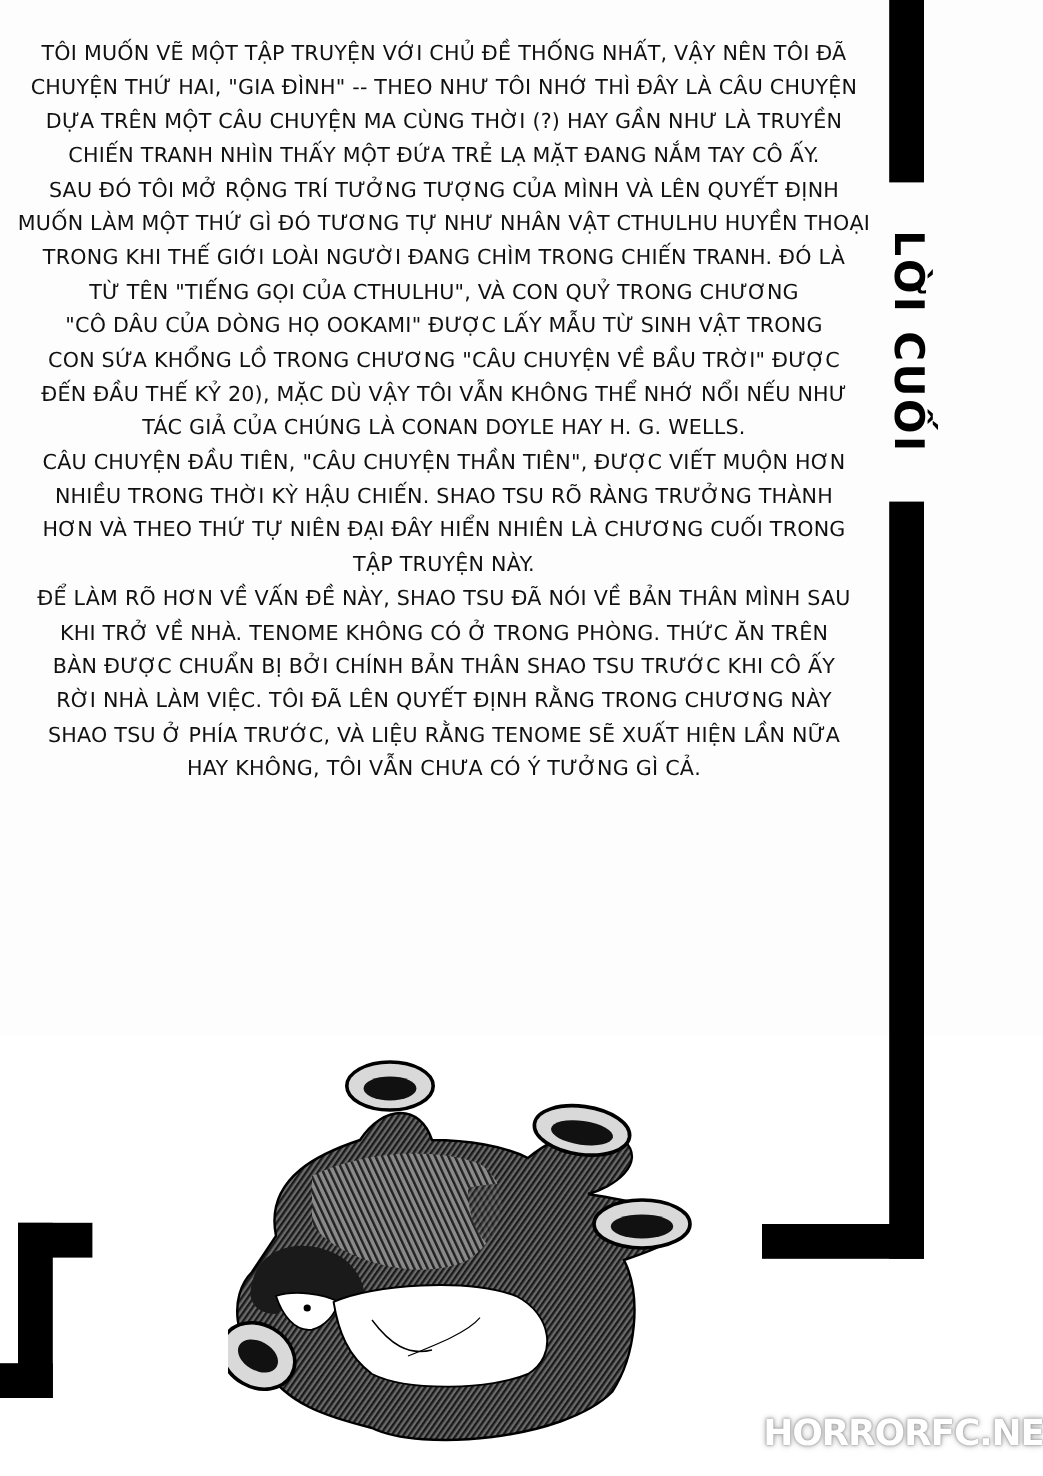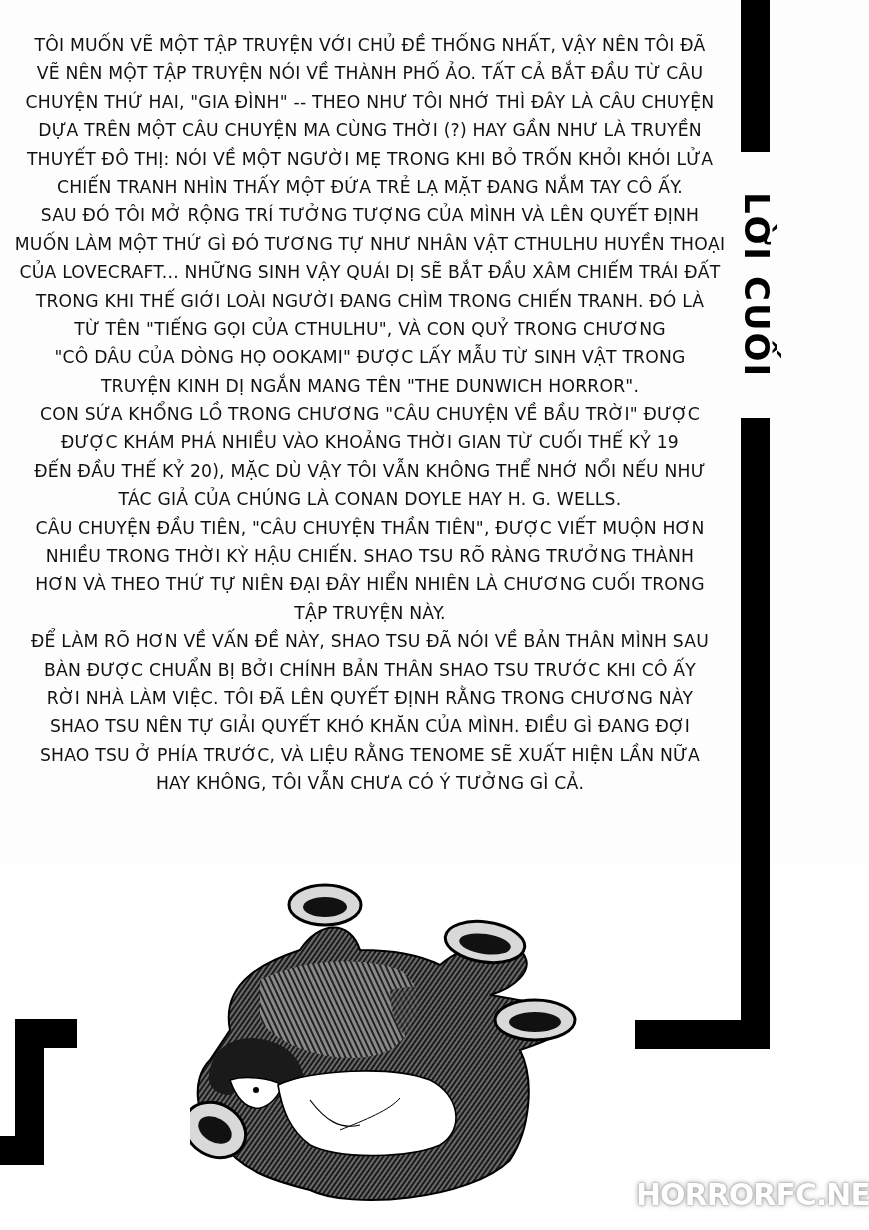--- a/index.html
+++ b/index.html
@@ -21,44 +21,39 @@
           font-weight:bold; font-size:30px; color:#ffffff; letter-spacing:-1px;
           text-shadow:0 0 3px #999, 0 0 6px #bbb, 0 0 1px #666; }
 </style>
 </head>
 <body>
 
 <div class="page">
 
   <div class="text-block">
     <span class="line">TÔI MUỐN VẼ MỘT TẬP TRUYỆN VỚI CHỦ ĐỀ THỐNG NHẤT, VẬY NÊN TÔI ĐÃ</span>
-    <span class="line">VẼ NÊN MỘT TẬP TRUYỆN NÓI VỀ THÀNH PHỐ ẢO. TẤT CẢ BẮT ĐẦU TỪ CÂU</span>
     <span class="line">CHUYỆN THỨ HAI, "GIA ĐÌNH" -- THEO NHƯ TÔI NHỚ THÌ ĐÂY LÀ CÂU CHUYỆN</span>
     <span class="line">DỰA TRÊN MỘT CÂU CHUYỆN MA CÙNG THỜI (?) HAY GẦN NHƯ LÀ TRUYỀN</span>
-    <span class="line">THUYẾT ĐÔ THỊ: NÓI VỀ MỘT NGƯỜI MẸ TRONG KHI BỎ TRỐN KHỎI KHÓI LỬA</span>
     <span class="line">CHIẾN TRANH NHÌN THẤY MỘT ĐỨA TRẺ LẠ MẶT ĐANG NẮM TAY CÔ ẤY.</span>
     <span class="line">SAU ĐÓ TÔI MỞ RỘNG TRÍ TƯỞNG TƯỢNG CỦA MÌNH VÀ LÊN QUYẾT ĐỊNH</span>
     <span class="line">MUỐN LÀM MỘT THỨ GÌ ĐÓ TƯƠNG TỰ NHƯ NHÂN VẬT CTHULHU HUYỀN THOẠI</span>
-    <span class="line">CỦA LOVECRAFT... NHỮNG SINH VẬY QUÁI DỊ SẼ BẮT ĐẦU XÂM CHIẾM TRÁI ĐẤT</span>
     <span class="line">TRONG KHI THẾ GIỚI LOÀI NGƯỜI ĐANG CHÌM TRONG CHIẾN TRANH. ĐÓ LÀ</span>
     <span class="line">TỪ TÊN "TIẾNG GỌI CỦA CTHULHU", VÀ CON QUỶ TRONG CHƯƠNG</span>
     <span class="line">"CÔ DÂU CỦA DÒNG HỌ OOKAMI" ĐƯỢC LẤY MẪU TỪ SINH VẬT TRONG</span>
-    <span class="line">TRUYỆN KINH DỊ NGẮN MANG TÊN "THE DUNWICH HORROR".</span>
     <span class="line">CON SỨA KHỔNG LỒ TRONG CHƯƠNG "CÂU CHUYỆN VỀ BẦU TRỜI" ĐƯỢC</span>
-    <span class="line">ĐƯỢC KHÁM PHÁ NHIỀU VÀO KHOẢNG THỜI GIAN TỪ CUỐI THẾ KỶ 19</span>
     <span class="line">ĐẾN ĐẦU THẾ KỶ 20), MẶC DÙ VẬY TÔI VẪN KHÔNG THỂ NHỚ NỔI NẾU NHƯ</span>
     <span class="line">TÁC GIẢ CỦA CHÚNG LÀ CONAN DOYLE HAY H. G. WELLS.</span>
     <span class="line">CÂU CHUYỆN ĐẦU TIÊN, "CÂU CHUYỆN THẦN TIÊN", ĐƯỢC VIẾT MUỘN HƠN</span>
     <span class="line">NHIỀU TRONG THỜI KỲ HẬU CHIẾN. SHAO TSU RÕ RÀNG TRƯỞNG THÀNH</span>
     <span class="line">HƠN VÀ THEO THỨ TỰ NIÊN ĐẠI ĐÂY HIỂN NHIÊN LÀ CHƯƠNG CUỐI TRONG</span>
     <span class="line">TẬP TRUYỆN NÀY.</span>
     <span class="line">ĐỂ LÀM RÕ HƠN VỀ VẤN ĐỀ NÀY, SHAO TSU ĐÃ NÓI VỀ BẢN THÂN MÌNH SAU</span>
+    <span class="line">KHI TRỞ VỀ NHÀ. TENOME KHÔNG CÓ Ở TRONG PHÒNG. THỨC ĂN TRÊN</span>
     <span class="line">BÀN ĐƯỢC CHUẨN BỊ BỞI CHÍNH BẢN THÂN SHAO TSU TRƯỚC KHI CÔ ẤY</span>
     <span class="line">RỜI NHÀ LÀM VIỆC. TÔI ĐÃ LÊN QUYẾT ĐỊNH RẰNG TRONG CHƯƠNG NÀY</span>
-    <span class="line">SHAO TSU NÊN TỰ GIẢI QUYẾT KHÓ KHĂN CỦA MÌNH. ĐIỀU GÌ ĐANG ĐỢI</span>
     <span class="line">SHAO TSU Ở PHÍA TRƯỚC, VÀ LIỆU RẰNG TENOME SẼ XUẤT HIỆN LẦN NỮA</span>
     <span class="line">HAY KHÔNG, TÔI VẪN CHƯA CÓ Ý TƯỞNG GÌ CẢ.</span>
   </div>
 
   <div class="bar" style="left:741px; top:0; width:29px; height:152px;"></div>
   <div class="title">
     <div class="title-inner">
       <span class="title-word">LỜI</span><span class="title-gap"></span><span class="title-word">CUỐI</span>
     </div>
   </div>

